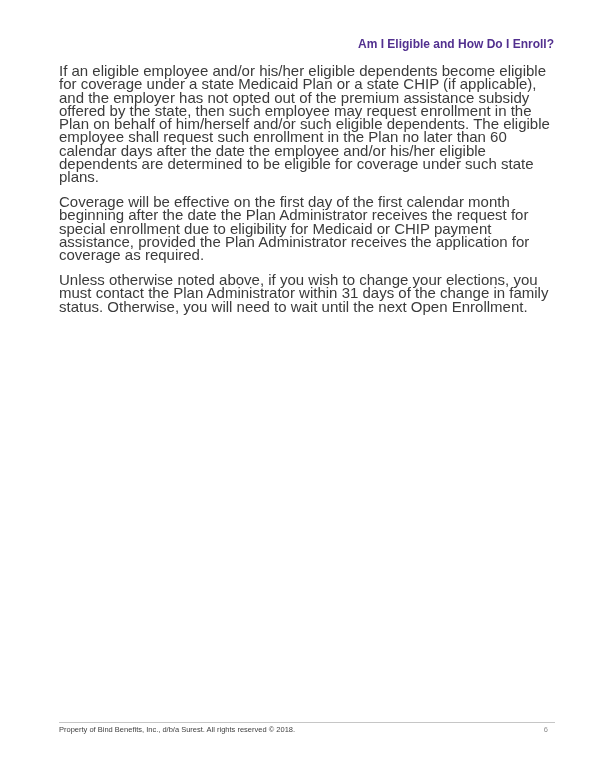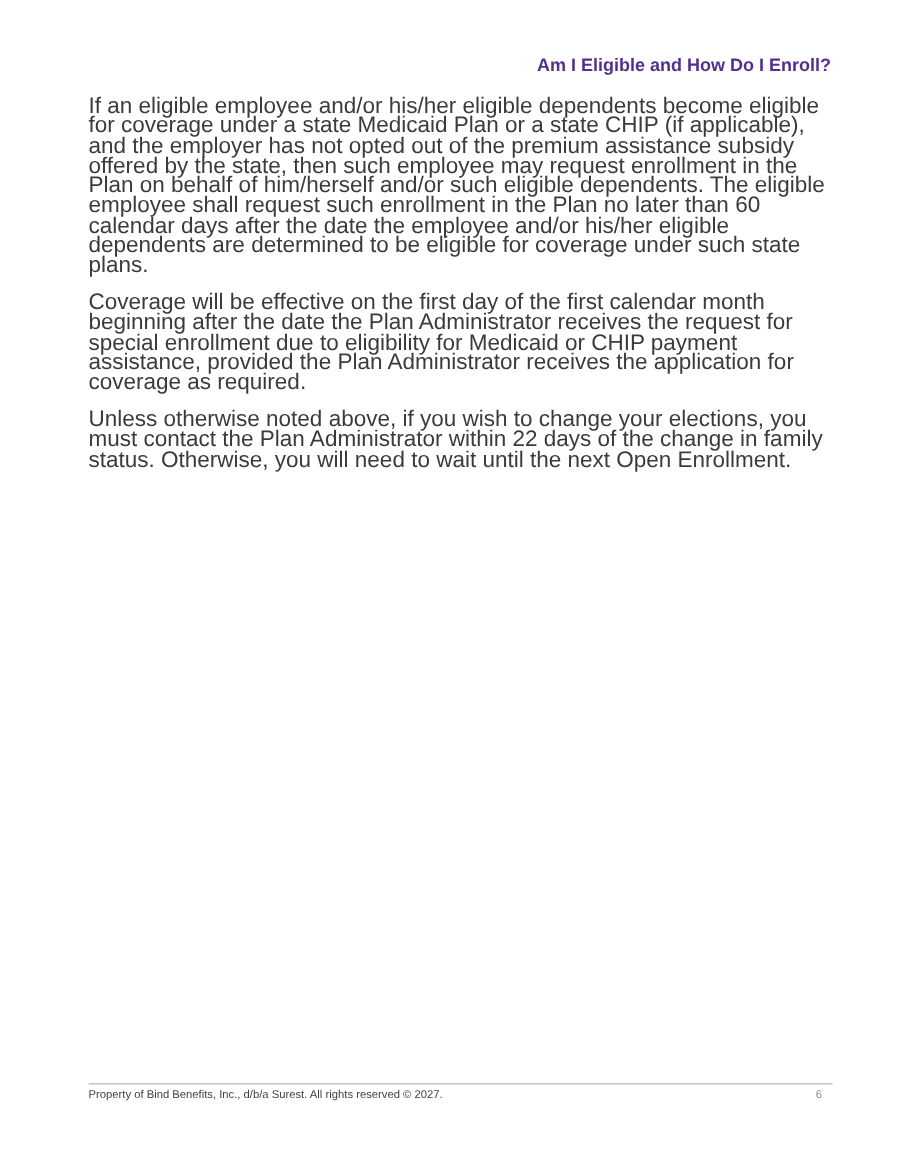--- a/index.html
+++ b/index.html
@@ -69,21 +69,21 @@
 
 <div class="page">
 
   <div class="header">
     <span class="header-title">Am I Eligible and How Do I Enroll?</span>
   </div>
 
   <div class="content">
     <p>If an eligible employee and/or his/her eligible dependents become eligible for coverage under a state Medicaid Plan or a state CHIP (if applicable), and the employer has not opted out of the premium assistance subsidy offered by the state, then such employee may request enrollment in the Plan on behalf of him/herself and/or such eligible dependents. The eligible employee shall request such enrollment in the Plan no later than 60 calendar days after the date the employee and/or his/her eligible dependents are determined to be eligible for coverage under such state plans.</p>
     <p>Coverage will be effective on the first day of the first calendar month beginning after the date the Plan Administrator receives the request for special enrollment due to eligibility for Medicaid or CHIP payment assistance, provided the Plan Administrator receives the application for coverage as required.</p>
-    <p>Unless otherwise noted above, if you wish to change your elections, you must contact the Plan Administrator within 22 days of the change in family status. Otherwise, you will need to wait until the next Open Enrollment.</p>
+    <p>Unless otherwise noted above, if you wish to change your elections, you must contact the Plan Administrator within 31 days of the change in family status. Otherwise, you will need to wait until the next Open Enrollment.</p>
   </div>
 
   <div class="footer">
-    <span class="footer-copyright">Property of Bind Benefits, Inc., d/b/a Surest. All rights reserved © 2027.</span>
+    <span class="footer-copyright">Property of Bind Benefits, Inc., d/b/a Surest. All rights reserved © 2018.</span>
     <span class="footer-page-number">6</span>
   </div>
 
 </div>
 
 </body></html>

